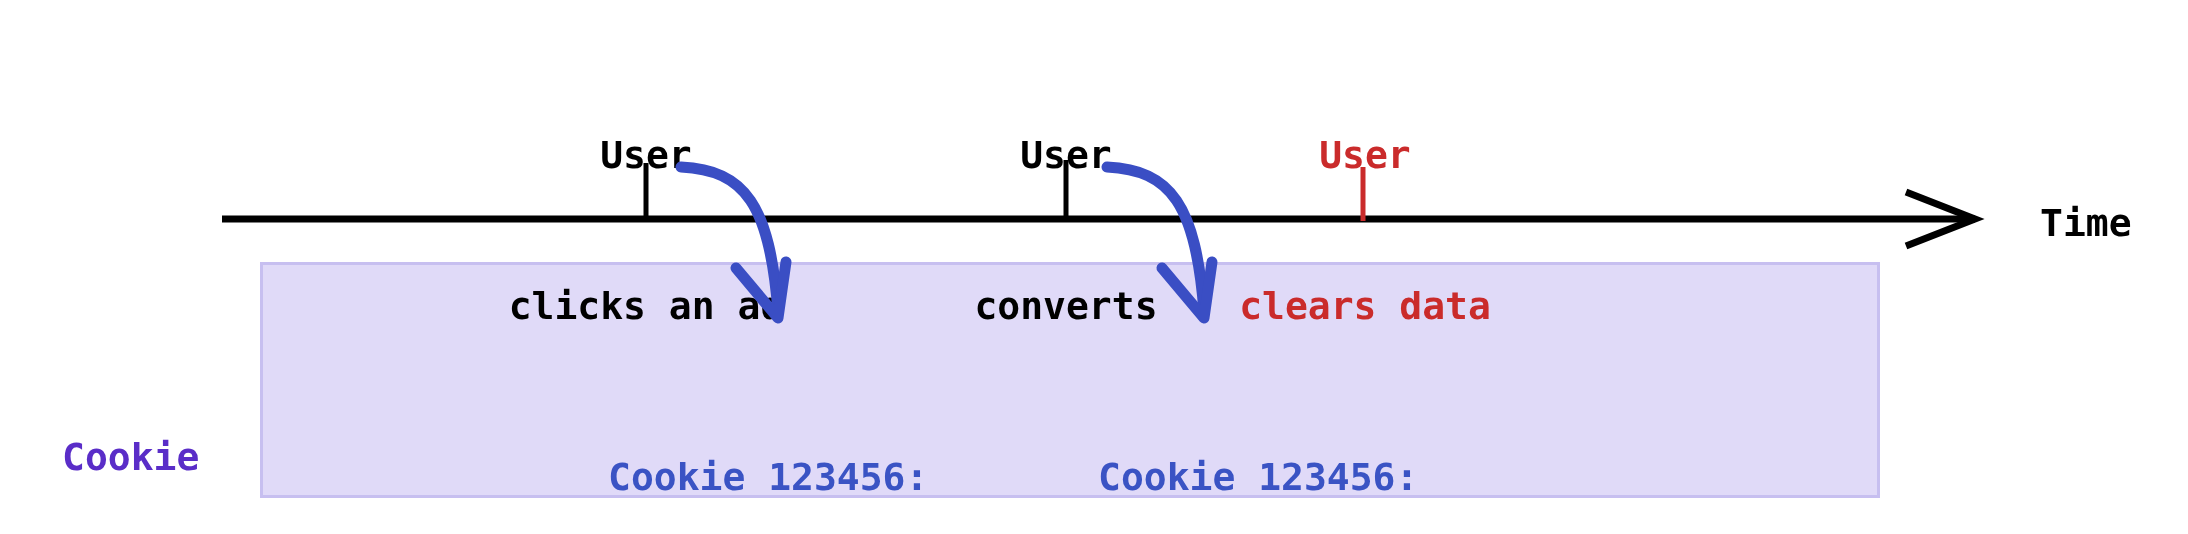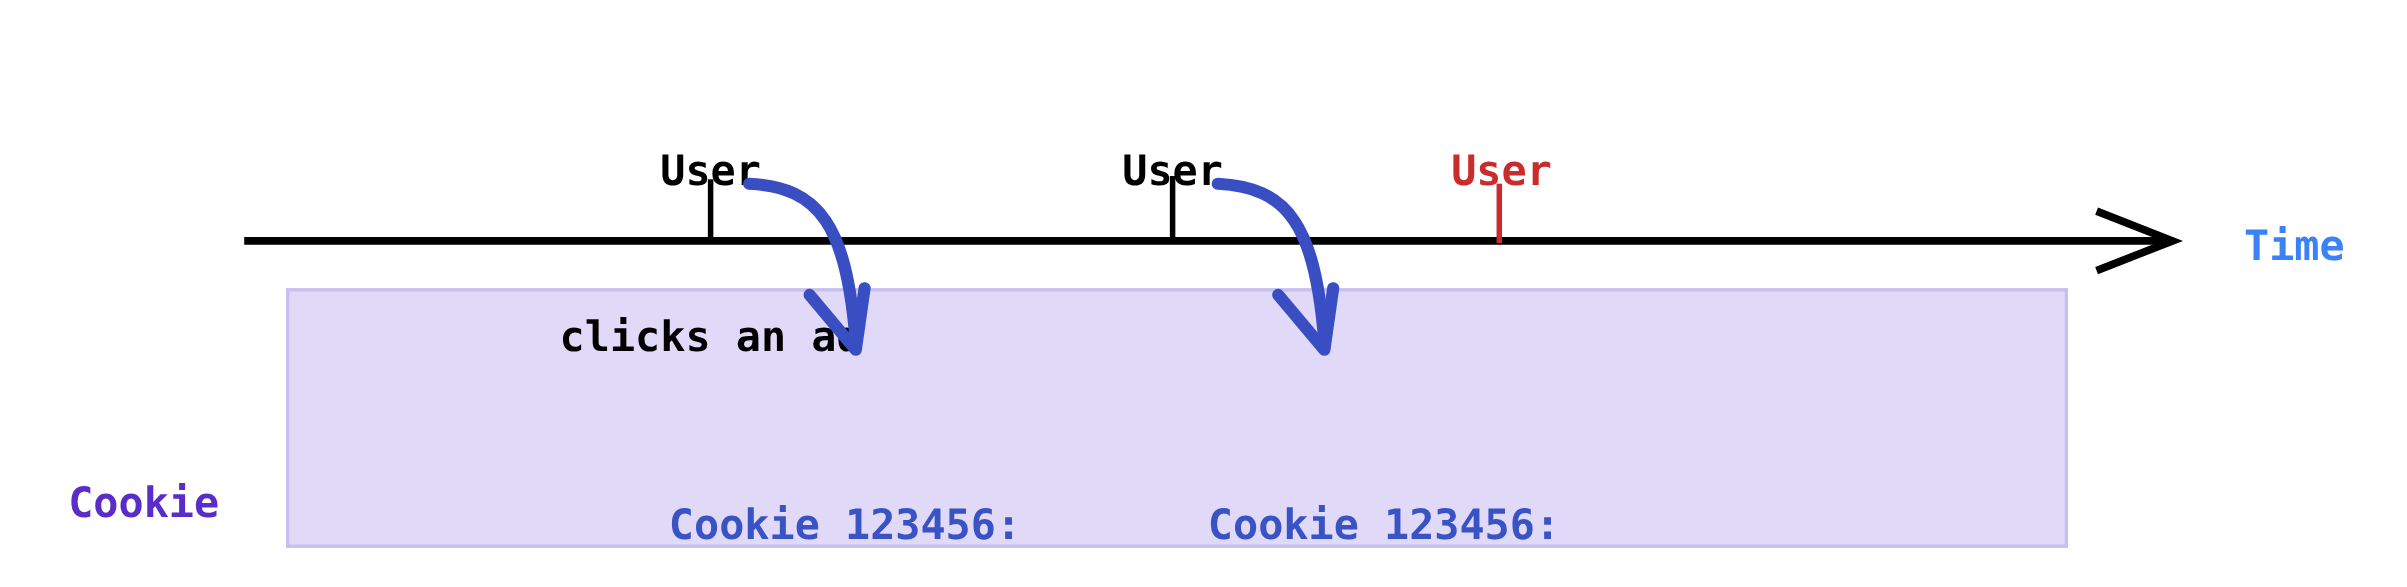--- a/index.html
+++ b/index.html
@@ -61,21 +61,21 @@
   .lbl-clear {
     left: 1180px;
     top: 30px;
     width: 370px;
   }
 
   .time-label {
     left: 2040px;
     top: 198px;
     font-size: 38px;
-    color: #3b82f6;
+    color: #000000;
   }
 
   .server-label {
     left: 62px;
     top: 332px;
     font-size: 38px;
     color: #5a2dc8;
     text-align: left;
   }
 
@@ -110,24 +110,26 @@
 
   <div class="server-box"></div>
 
   <div class="lbl event-label lbl-click">
     <div>User</div>
     <div>clicks an ad</div>
   </div>
 
   <div class="lbl event-label lbl-convert">
     <div>User</div>
+    <div>converts</div>
   </div>
 
   <div class="lbl event-label red lbl-clear">
     <div>User</div>
+    <div>clears data</div>
   </div>
 
   <div class="lbl time-label">Time</div>
 
   <div class="lbl server-label">
     <div>Cookie</div>
     
   </div>
 
   <div class="lbl cookie-text cookie-1">

